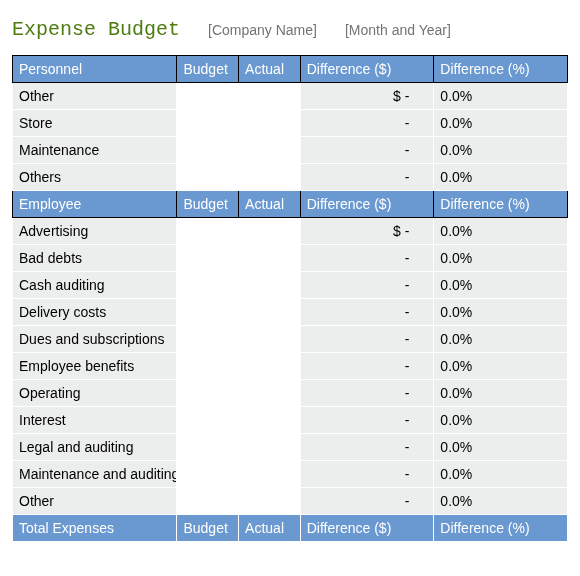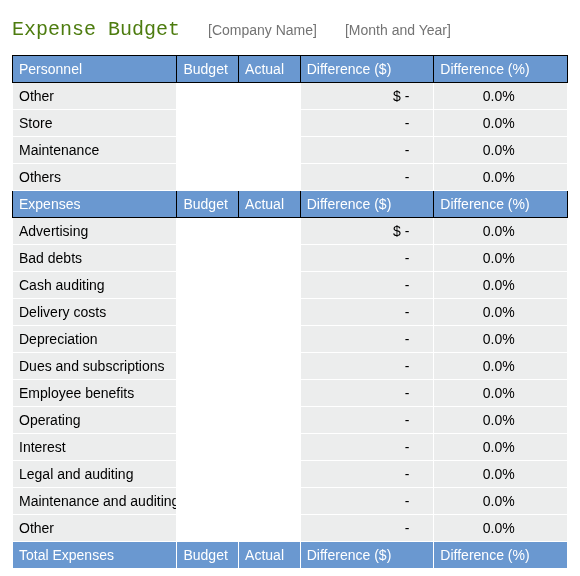--- a/index.html
+++ b/index.html
@@ -54,21 +54,21 @@
     border: 1px solid #fff;
   }
   tr.data td.blank {
     background: #fff;
   }
   tr.data td.diffd {
     text-align: right;
     padding-right: 24px;
   }
   tr.data td.diffp {
-    text-align: center;
+    text-align: left;
     padding-right: 10px;
   }
   tr.total th {
     background: #6a98d0;
     color: #fff;
     border: 1px solid #fff;
   }
 </style>
 </head>
 <body>
@@ -117,21 +117,21 @@
         <td class="diffp">0.0%</td>
       </tr>
       <tr class="data">
         <td>Others</td>
         <td class="blank"></td>
         <td class="blank"></td>
         <td class="diffd">-</td>
         <td class="diffp">0.0%</td>
       </tr>
       <tr class="section">
-        <th>Expenses</th>
+        <th>Employee</th>
         <th>Budget</th>
         <th>Actual</th>
         <th>Difference ($)</th>
         <th>Difference (%)</th>
       </tr>
       <tr class="data">
         <td>Advertising</td>
         <td class="blank"></td>
         <td class="blank"></td>
         <td class="diffd">$                -</td>
@@ -146,27 +146,20 @@
       </tr>
       <tr class="data">
         <td>Cash auditing</td>
         <td class="blank"></td>
         <td class="blank"></td>
         <td class="diffd">-</td>
         <td class="diffp">0.0%</td>
       </tr>
       <tr class="data">
         <td>Delivery costs</td>
-        <td class="blank"></td>
-        <td class="blank"></td>
-        <td class="diffd">-</td>
-        <td class="diffp">0.0%</td>
-      </tr>
-      <tr class="data">
-        <td>Depreciation</td>
         <td class="blank"></td>
         <td class="blank"></td>
         <td class="diffd">-</td>
         <td class="diffp">0.0%</td>
       </tr>
       <tr class="data">
         <td>Dues and subscriptions</td>
         <td class="blank"></td>
         <td class="blank"></td>
         <td class="diffd">-</td>

